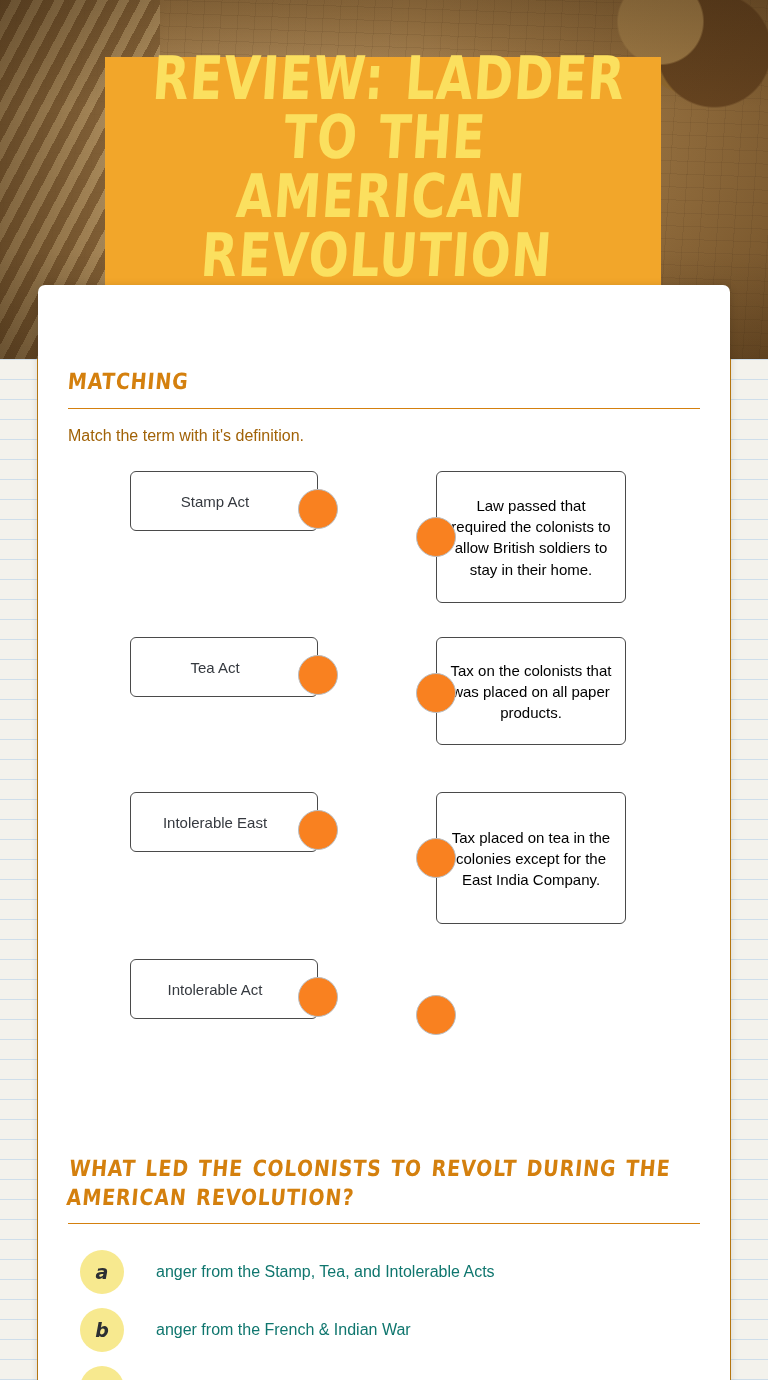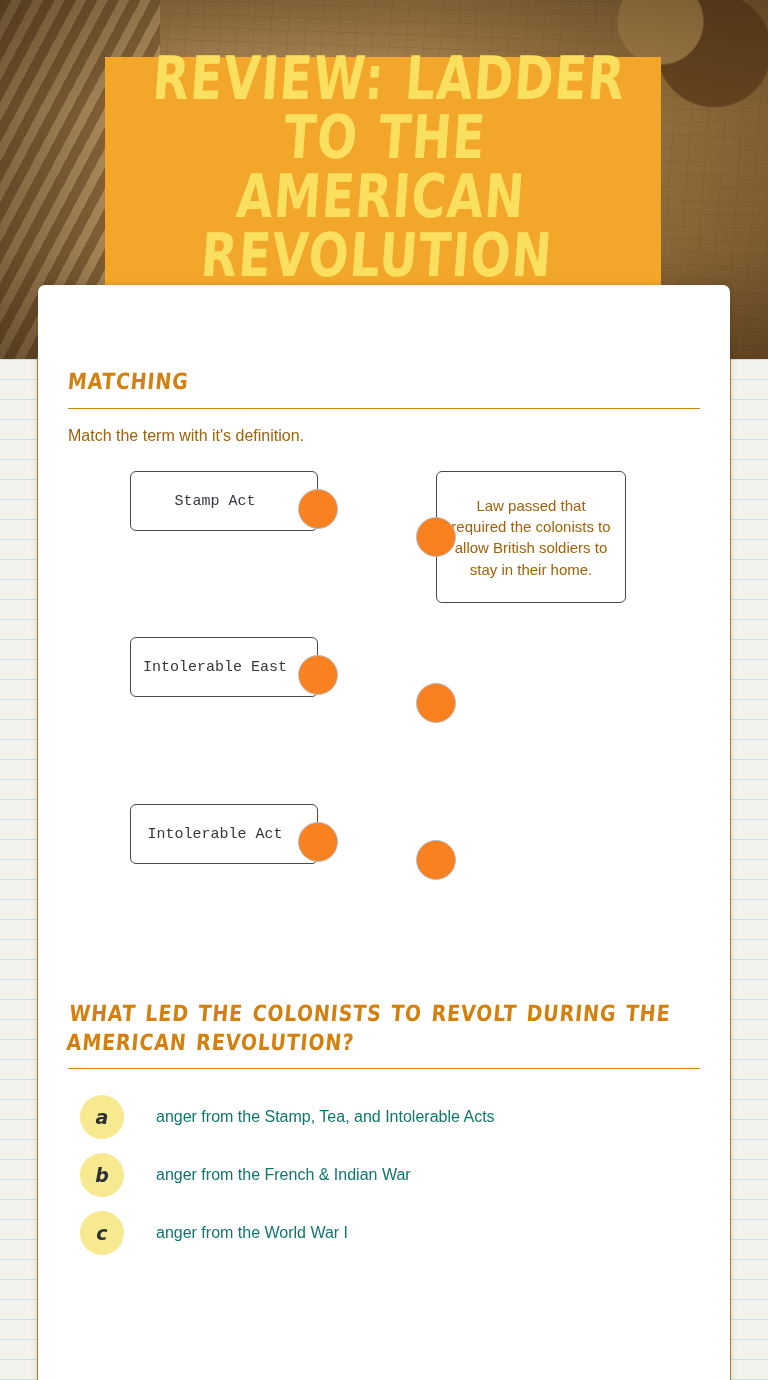--- a/index.html
+++ b/index.html
@@ -183,34 +183,33 @@
     background: #fff;
     display: flex;
     align-items: center;
     justify-content: center;
     text-align: right;
     font-size: 15px;
     color: #35393f;
     box-sizing: border-box;
     padding: 6px 26px 6px 8px;
     margin-left: 62px;
-    font-family: Liberation Mono, monospace;
   }
   .def-box {
     width: 190px;
     border: 1px solid #4a4a4a;
     border-radius: 6px;
     background: #fff;
     display: flex;
     align-items: center;
     justify-content: center;
     text-align: center;
     font-size: 15px;
     line-height: 1.42;
-    color: #a16207;
+    color: #000000;
     box-sizing: border-box;
     padding: 14px 10px;
     margin-left: 16px;
   }
   .dot {
     position: absolute;
     width: 40px; height: 40px;
     border-radius: 50%;
     background: #f98120;
     border: 1px solid #b9bcc0;
@@ -285,30 +284,48 @@
         </div>
         <div class="gap-col"></div>
         <div class="def-col">
           <div class="def-box" style="min-height:132px;">
             <span>Law passed that required the colonists to allow British soldiers to stay in their home.</span>
           </div>
           <div class="dot def-dot" style="top:46px;"></div>
         </div>
       </div>
 
+      <div class="match-row" style="min-height:155px;">
+        <div class="term-col">
+          <div class="term-box">
+            <span>Tea Act</span>
+          </div>
+          <div class="dot term-dot"></div>
+        </div>
+        <div class="gap-col"></div>
+        <div class="def-col">
+          <div class="def-box" style="min-height:108px;">
+            <span>Tax on the colonists that was placed on all paper products.</span>
+          </div>
+          <div class="dot def-dot" style="top:36px;"></div>
+        </div>
+      </div>
 
       <div class="match-row" style="min-height:167px;">
         <div class="term-col">
           <div class="term-box">
             <span>Intolerable East</span>
           </div>
           <div class="dot term-dot"></div>
         </div>
         <div class="gap-col"></div>
         <div class="def-col">
+          <div class="def-box" style="min-height:132px;">
+            <span>Tax placed on tea in the colonies except for the East India Company.</span>
+          </div>
           <div class="dot def-dot" style="top:46px;"></div>
         </div>
       </div>
 
       <div class="match-row" style="min-height:125px;">
         <div class="term-col">
           <div class="term-box">
             <span>Intolerable Act</span>
           </div>
           <div class="dot term-dot"></div>

